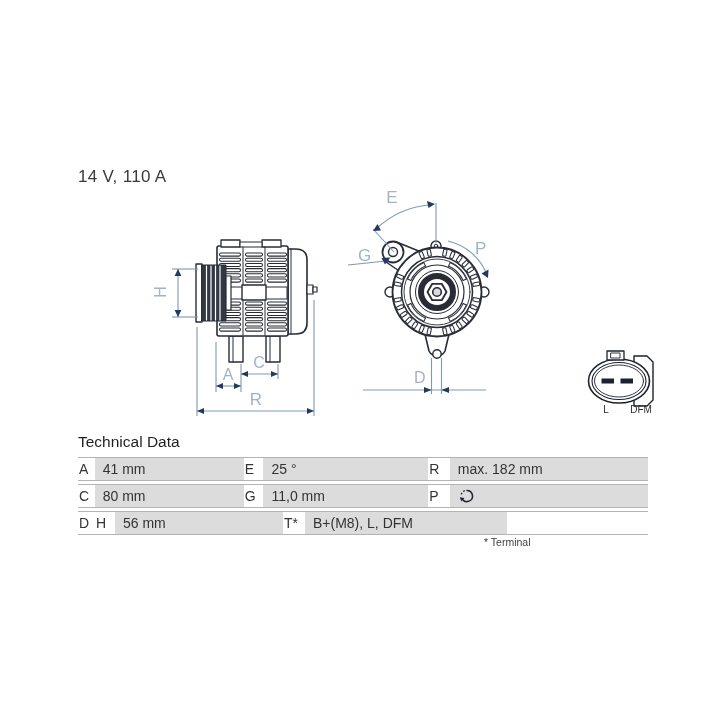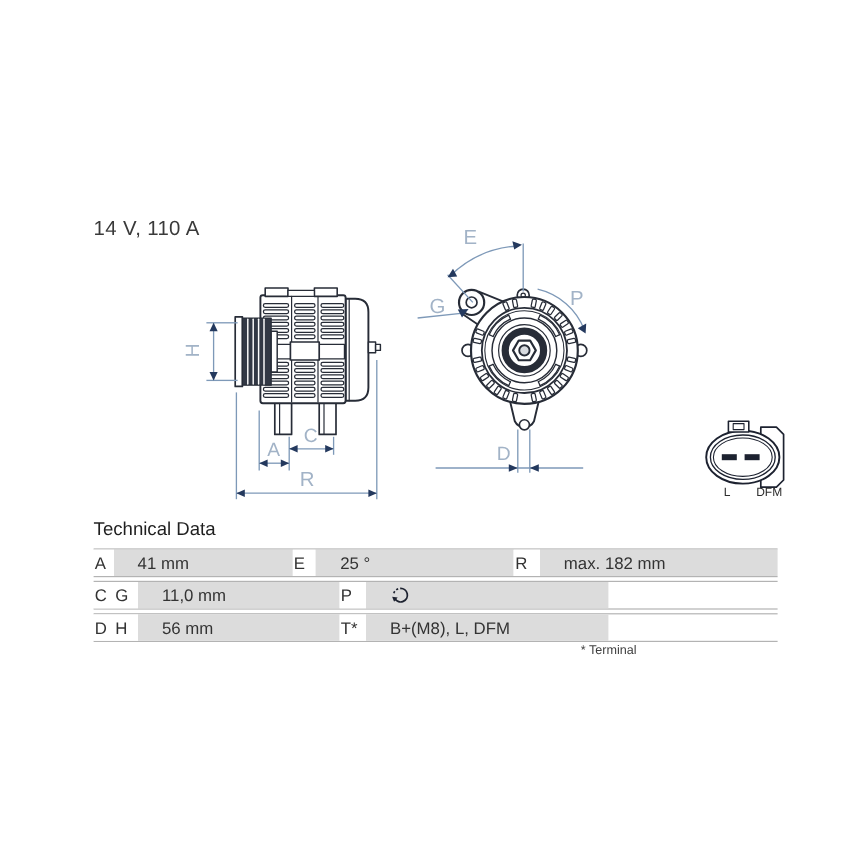--- a/index.html
+++ b/index.html
@@ -1,26 +1,26 @@
 <!DOCTYPE html>
 <html><head>
 <meta charset="utf-8">
 <style>
   html,body{margin:0;padding:0;background:#fff;}
   body{width:720px;height:720px;position:relative;overflow:hidden;
        font-family:"Liberation Sans",sans-serif;}
   .canvas{position:absolute;inset:0;background:#fff;}
-  .title{position:absolute;left:78px;top:167px;font-size:17px;color:#3a3a3a;letter-spacing:.3px;margin-top:14px;}
+  .title{position:absolute;left:78px;top:167px;font-size:17px;color:#3a3a3a;letter-spacing:.3px;}
   #dwg{position:absolute;left:0;top:0;width:720px;height:720px;}
   .heading{position:absolute;left:78px;top:433px;font-size:15.5px;font-weight:normal;color:#1f1f1f;}
   .ttable{position:absolute;left:78px;top:457px;width:570px;}
   .trow{display:flex;height:22px;line-height:22px;border-top:1px solid #b3b3b3;
         border-bottom:1px solid #b3b3b3;margin-bottom:3px;font-size:14px;color:#333;}
   .k{background:#fff;padding-left:1px;box-sizing:border-box;}
-  .v{background:#dcdcdc;padding-left:20px;box-sizing:border-box;white-space:nowrap;}
+  .v{background:#dcdcdc;padding-left:8px;box-sizing:border-box;white-space:nowrap;}
   .wk1{width:17px}.wv1{width:152px}.wk2{width:20px}.wv2{width:168px}.wk3{width:22px}.wv3{width:202px}
   .footnote{position:absolute;left:447px;top:536px;font-size:10.5px;color:#3f3f3f;margin-left:37px;}
   .rot-icon{display:inline-block;vertical-align:middle;margin-top:-3px;}
   text.dim{fill:#a2b3c7;font-family:"Liberation Sans",sans-serif;}
   text.conn{fill:#2e2e2e;font-family:"Liberation Sans",sans-serif;}
 </style>
 </head>
 <body>
 
 <div class="canvas">
@@ -250,20 +250,21 @@
     <div class="trow">
       <div class="k wk1">A</div>
       <div class="v wv1">41 mm</div>
       <div class="k wk2">E</div>
       <div class="v wv2">25 °</div>
       <div class="k wk3">R</div>
       <div class="v wv3">max. 182 mm</div>
     </div>
     <div class="trow">
       <div class="k wk1">C</div>
+      <div class="v wv1">80 mm</div>
       <div class="k wk2">G</div>
       <div class="v wv2">11,0 mm</div>
       <div class="k wk3">P</div>
       <div class="v wv3">
         <svg class="rot-icon" width="18" height="16" viewBox="0 0 18 16">
           <path d="M 8.5 2.4 A 5.6 5.6 0 1 1 4.1 10.9" fill="none" stroke="#1d2230" stroke-width="1.5"></path>
           <path d="M 6.8 2.7 A 5.6 5.6 0 0 0 3.1 6.8" fill="none" stroke="#1d2230" stroke-width="1.4" stroke-dasharray="1.8 1.7"></path>
           <polygon points="3.4,13.4 1.8,9.2 6.4,9.9" fill="#1d2230"></polygon>
         </svg>
       </div>

